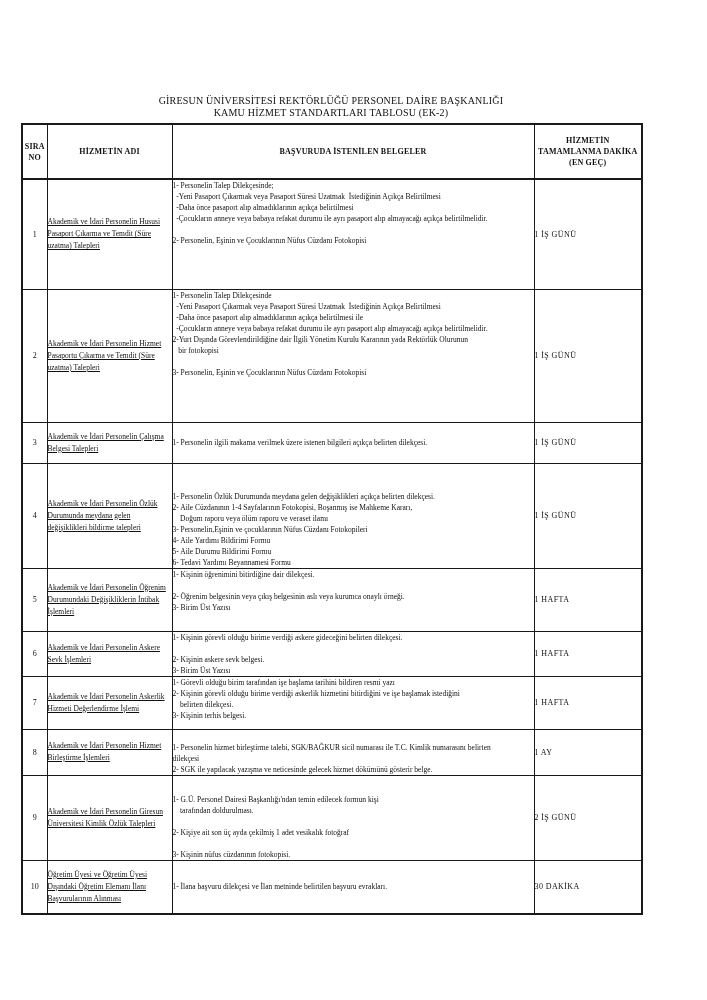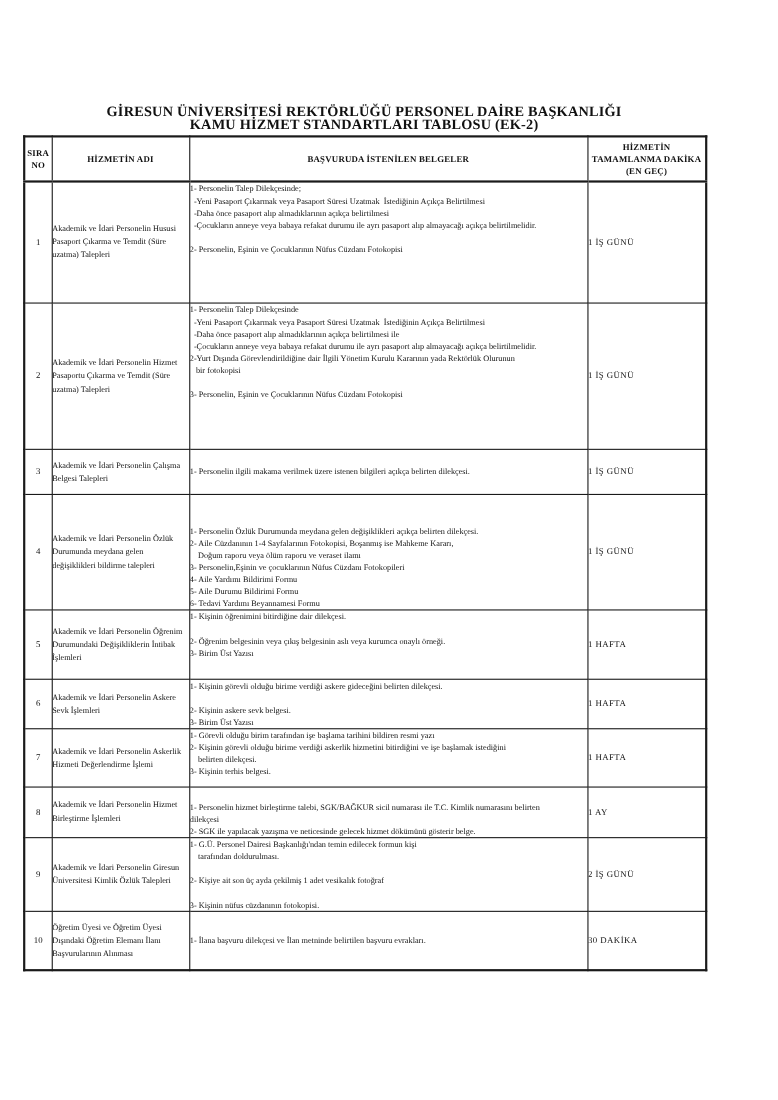--- a/index.html
+++ b/index.html
@@ -13,22 +13,22 @@
     height: 1000px;
     font-family: "Liberation Serif", serif;
     color: #111111;
   }
   .doc-title {
     position: absolute;
     left: 21px;
     top: 95px;
     width: 620px;
     text-align: center;
-    font-weight: bold;
-    font-size: 13px;
+    font-weight: normal;
+    font-size: 10px;
     line-height: 11.5px;
     letter-spacing: 0.2px;
     white-space: pre-line;
   }
   table.standards {
     position: absolute;
     left: 21px;
     top: 123px;
     width: 620px;
     border-collapse: collapse;
@@ -54,20 +54,21 @@
   td.c-no {
     text-align: center;
     vertical-align: middle;
     font-size: 8px;
   }
   td.c-name {
     vertical-align: middle;
     font-size: 7.5px;
     line-height: 12px;
     padding: 2px 3px 2px 4px;
+    text-decoration: underline;
   }
   td.c-docs {
     vertical-align: top;
     font-size: 7.5px;
     line-height: 11px;
     padding: 4px 2px 2px 5px;
     white-space: pre-wrap;
   }
   td.c-dur {
     text-align: left;
@@ -83,21 +84,21 @@
 KAMU HİZMET STANDARTLARI TABLOSU (EK-2)</div>
 
 <table class="standards">
   <colgroup>
     <col style="width:25px">
     <col style="width:125px">
     <col style="width:362px">
     <col style="width:108px">
   </colgroup>
   <tbody>
-      <tr class="hdr" style="height:41px">
+      <tr class="hdr" style="height:55px">
     <th>SIRA
 NO</th>
     <th>HİZMETİN ADI</th>
     <th>BAŞVURUDA İSTENİLEN BELGELER</th>
     <th>HİZMETİN
 TAMAMLANMA DAKİKA
 (EN GEÇ)</th>
   </tr>
   <tr style="height:110px">
     <td class="c-no">1</td>
@@ -172,21 +173,21 @@
     <td class="c-no">8</td>
     <td class="c-name">Akademik ve İdari Personelin Hizmet Birleştirme İşlemleri</td>
     <td class="c-docs" style="padding-top:12px">1- Personelin hizmet birleştirme talebi, SGK/BAĞKUR sicil numarası ile T.C. Kimlik numarasını belirten
 dilekçesi
 2- SGK ile yapılacak yazışma ve neticesinde gelecek hizmet dökümünü gösterir belge.</td>
     <td class="c-dur">1 AY</td>
   </tr>
   <tr style="height:55px">
     <td class="c-no">9</td>
     <td class="c-name">Akademik ve İdari Personelin Giresun Üniversitesi Kimlik Özlük Talepleri</td>
-    <td class="c-docs" style="padding-top:0">1- G.Ü. Personel Dairesi Başkanlığı'ndan temin edilecek formun kişi
+    <td class="c-docs" style="padding-top:18px">1- G.Ü. Personel Dairesi Başkanlığı'ndan temin edilecek formun kişi
     tarafından doldurulması.
 
 2- Kişiye ait son üç ayda çekilmiş 1 adet vesikalık fotoğraf
 
 3- Kişinin nüfus cüzdanının fotokopisi.</td>
     <td class="c-dur">2 İŞ GÜNÜ</td>
   </tr>
   <tr style="height:54px">
     <td class="c-no">10</td>
     <td class="c-name">Öğretim Üyesi  ve Öğretim Üyesi Dışındaki Öğretim Elemanı İlanı Başvurularının Alınması</td>

